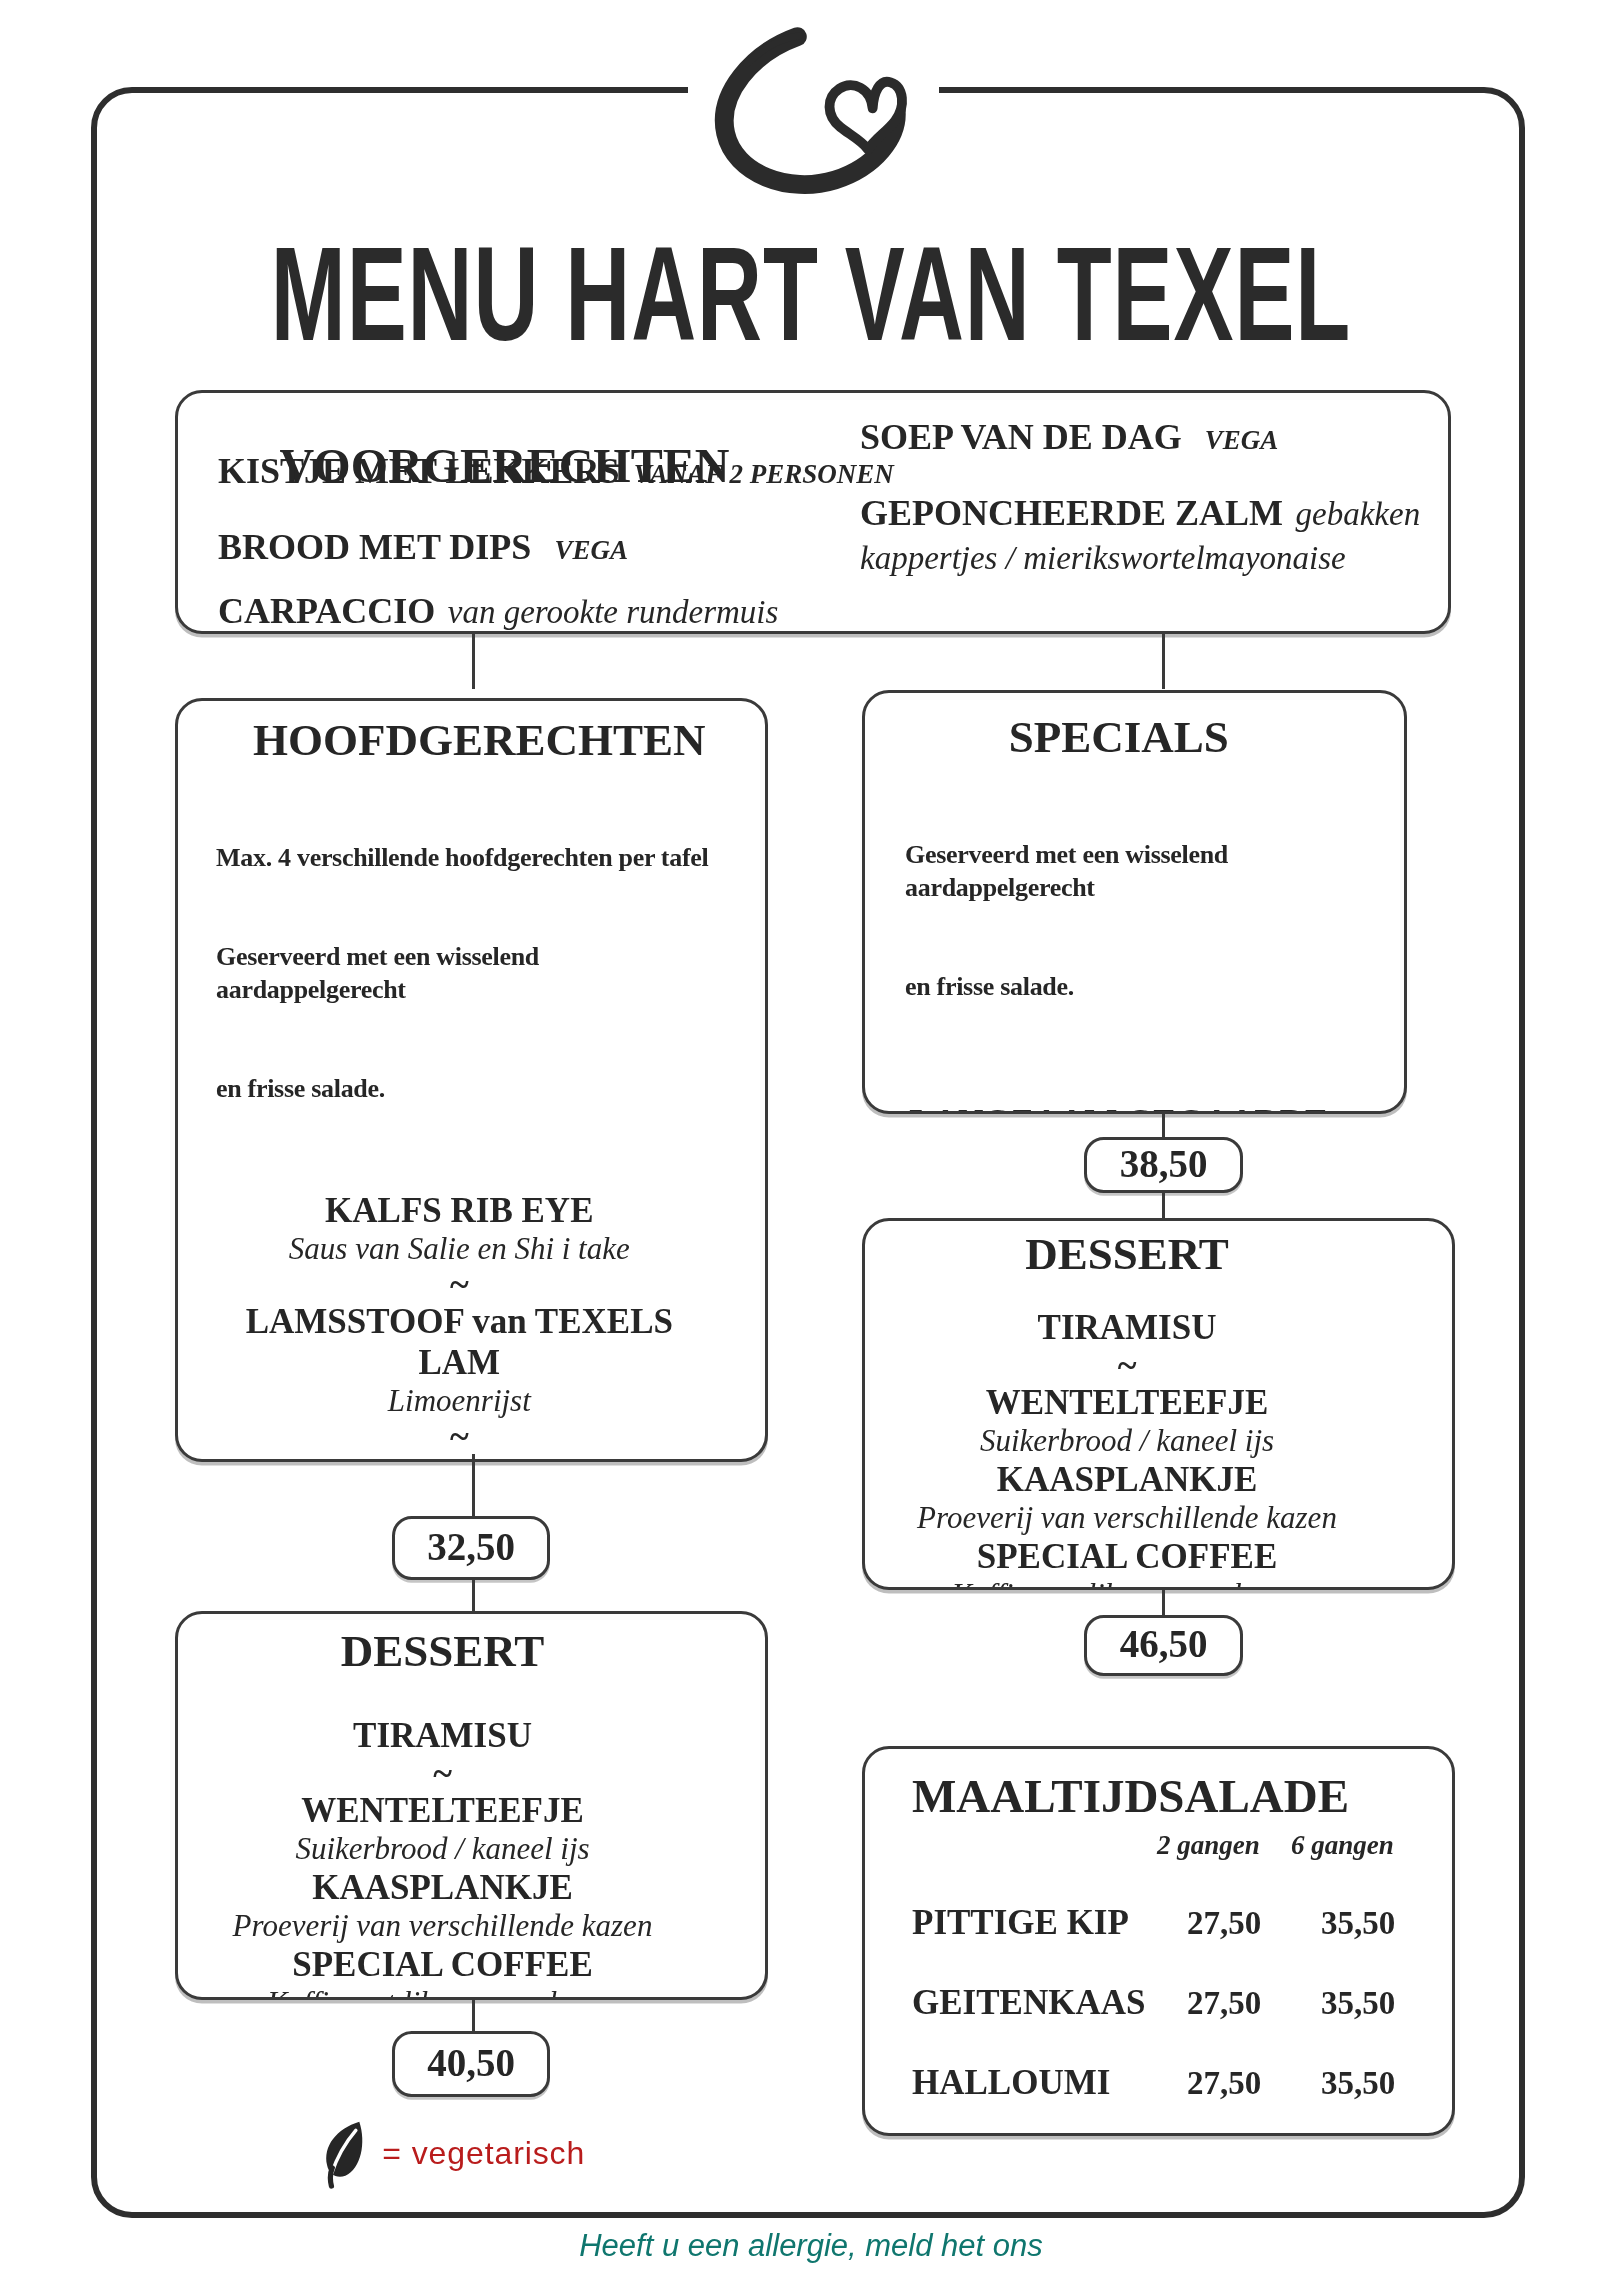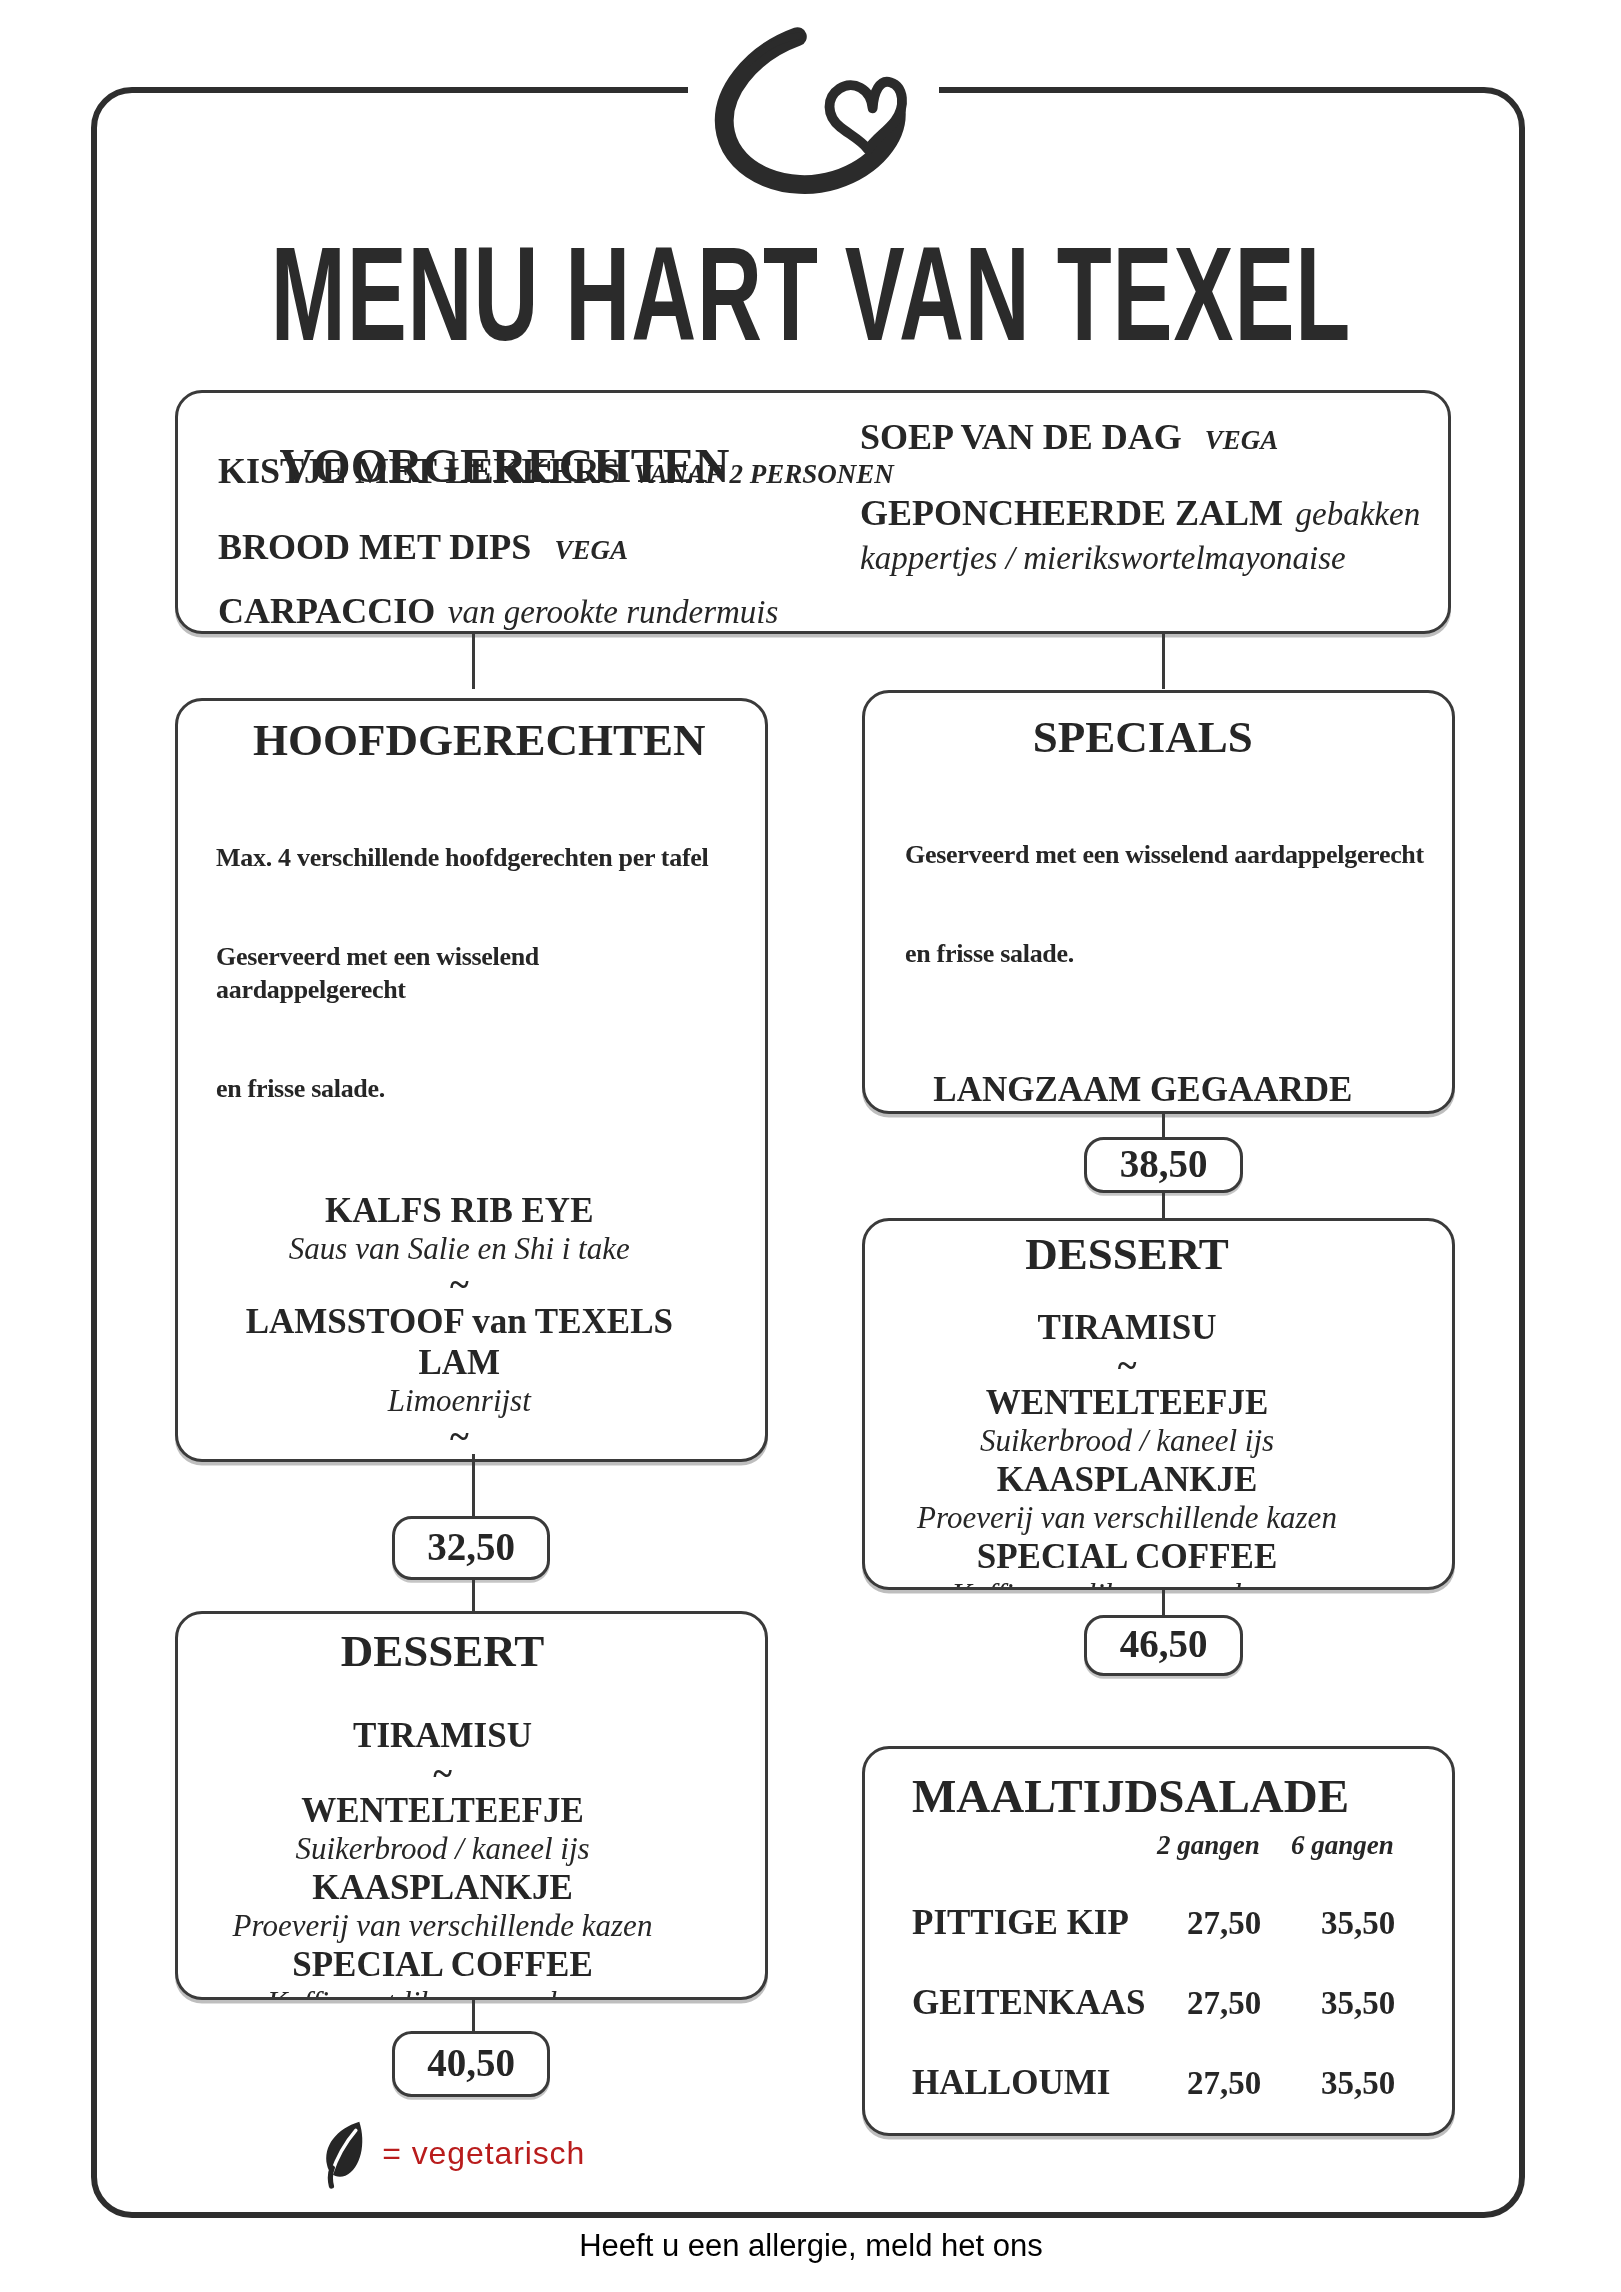--- a/index.html
+++ b/index.html
@@ -23,21 +23,21 @@
     transform:scaleY(1.48); transform-origin:top center; white-space:nowrap;
   }
 
   
   .box {
     position:absolute; background:#ffffff; border:3.6px solid #3a3a3a; border-radius:27px;
     box-sizing:border-box; box-shadow:0 3.6px 0 rgba(110,110,110,0.45); overflow:hidden;
   }
   .box-voor          { left:175px; top:390px;  width:1276px; height:244px; }
   .box-hoofd         { left:175px; top:698px;  width:593px;  height:764px; padding:12.5px 22.4px 0 38px; }
-  .box-specials      { left:862px; top:690px;  width:593px;  height:424px; padding:18px 22.4px 0 40px; }
+  .box-specials      { left:862px; top:690px;  width:545px;  height:424px; padding:18px 22.4px 0 40px; }
   .box-dessert-left  { left:175px; top:1611px; width:593px;  height:389px; padding:10.7px 0 0 0; }
   .box-dessert-right { left:862px; top:1218px; width:593px;  height:372px; padding:7.2px 0 0 0; }
   .box-maaltijd      { left:862px; top:1746px; width:593px;  height:390px; padding:19.7px 27px 0 47px; }
 
   
   .conn { position:absolute; width:2.7px; background:#3a3a3a; }
 
   
   .badge {
     position:absolute; border:3.6px solid #3a3a3a; border-radius:19.7px; background:#ffffff;
@@ -92,21 +92,21 @@
   .ms-head  { margin-top:7.2px; font-style:italic; font-weight:600; font-size:27px; }
   .ms-head .cell { text-align:left; }
   .ms-row   { font-size:35px; font-weight:bold; line-height:41px; margin-top:38px; }
   .ms-row.first { margin-top:41px; }
   .ms-row .price { text-align:center; font-size:33px; }
 
   
   .legend { position:absolute; left:321px; top:2117px; display:flex; align-items:center; gap:14.3px; }
   .legend-text { font-family:"Liberation Sans", sans-serif; font-size:32px; color:#b91c1c; letter-spacing:0.9px; }
   .footer { position:absolute; top:2228px; left:0; width:100%; text-align:center;
-            font-family:"Liberation Sans", sans-serif; font-size:31px; color:#000000; }
+            font-family:"Liberation Sans", sans-serif; font-style:italic; font-size:31px; color:#0f766e; }
 </style>
 </head>
 <body>
 
 <div class="page">
 
   <div class="outer-frame"></div>
   <div class="logo-patch"></div>
 
   <svg class="logo" viewBox="0 0 260 200" aria-hidden="true">

